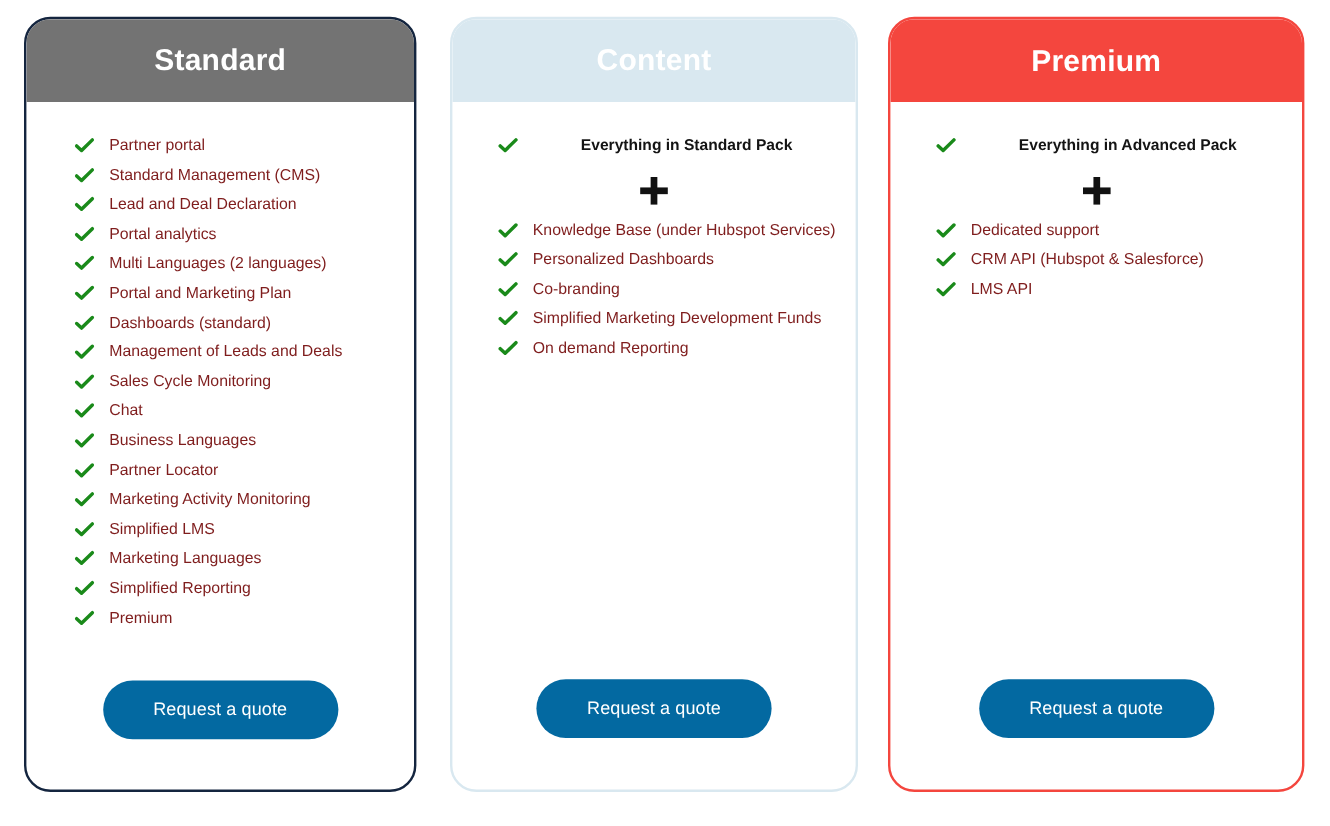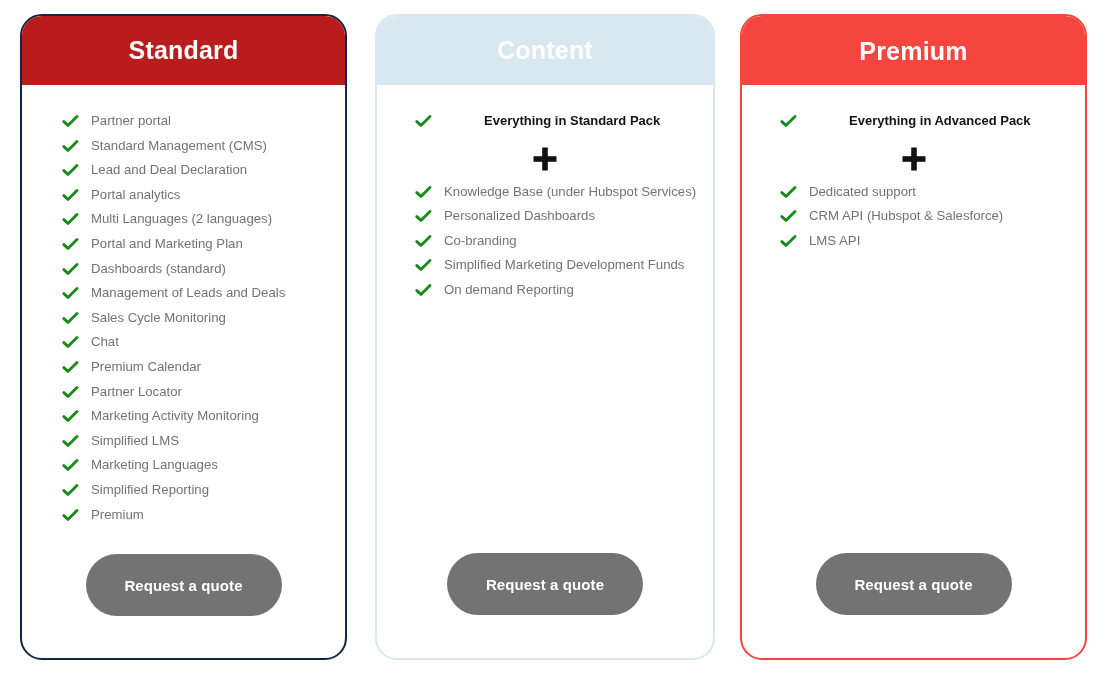--- a/index.html
+++ b/index.html
@@ -54,21 +54,21 @@
     border: 2px solid #f4463e;
   }
 
   .plan-header {
     height: 69px;
     display: flex;
     align-items: center;
     justify-content: center;
     flex: 0 0 auto;
   }
-  .standard .plan-header { background: #b91c1c; }
+  .standard .plan-header { background: #737373; }
   .advanced .plan-header { background: #d9e8f0; }
   .premium  .plan-header { background: #f4463e; align-items: flex-end; }
 
   .plan-title {
     color: #ffffff;
     font-size: 25px;
     font-weight: bold;
     letter-spacing: 0.2px;
     line-height: 1;
   }
@@ -103,21 +103,21 @@
     width: 17px;
     height: 17px;
     margin-right: 12px;
     margin-top: 2px;
     display: block;
   }
 
   .feature-text {
     font-size: 13.2px;
     line-height: 17px;
-    color: #737373;
+    color: #7f1d1d;
     padding-top: 1px;
     white-space: nowrap;
   }
   .feature-item.emphasis .feature-text {
     font-weight: bold;
     color: #141414;
     font-size: 13px;
     margin-left: 40px;
   }
 
@@ -133,30 +133,30 @@
 
   .cta-wrap {
     margin-top: auto;
     display: flex;
     justify-content: center;
     padding-bottom: 43px;
   }
   .standard .cta-wrap { padding-bottom: 42px; }
 
   .cta-button {
-    background: #737373;
+    background: #0369a1;
     color: #ffffff;
     border: none;
     border-radius: 40px;
     font-family: "Liberation Sans", sans-serif;
     font-size: 15px;
-    font-weight: bold;
+    font-weight: normal;
     letter-spacing: 0.1px;
     width: 196px;
-    height: 62px;
+    height: 49px;
     cursor: pointer;
     line-height: 1;
     padding: 0;
   }
   .advanced .cta-button { width: 196px; }
   .premium  .cta-button { width: 196px; }
 </style>
 </head>
 <body>
 
@@ -225,21 +225,21 @@
           <li class="feature-item">
             <svg class="check-icon" viewBox="0 0 20 20">
               <path d="M2.2 10.1 L7.0 14.6 L17.6 4.2" fill="none" stroke="#1a8a1a" stroke-width="3.4" stroke-linecap="round" stroke-linejoin="round"></path>
             </svg>
             <span class="feature-text">Chat</span>
           </li>
           <li class="feature-item">
             <svg class="check-icon" viewBox="0 0 20 20">
               <path d="M2.2 10.1 L7.0 14.6 L17.6 4.2" fill="none" stroke="#1a8a1a" stroke-width="3.4" stroke-linecap="round" stroke-linejoin="round"></path>
             </svg>
-            <span class="feature-text">Premium Calendar</span>
+            <span class="feature-text">Business Languages</span>
           </li>
           <li class="feature-item">
             <svg class="check-icon" viewBox="0 0 20 20">
               <path d="M2.2 10.1 L7.0 14.6 L17.6 4.2" fill="none" stroke="#1a8a1a" stroke-width="3.4" stroke-linecap="round" stroke-linejoin="round"></path>
             </svg>
             <span class="feature-text">Partner Locator</span>
           </li>
           <li class="feature-item">
             <svg class="check-icon" viewBox="0 0 20 20">
               <path d="M2.2 10.1 L7.0 14.6 L17.6 4.2" fill="none" stroke="#1a8a1a" stroke-width="3.4" stroke-linecap="round" stroke-linejoin="round"></path>

